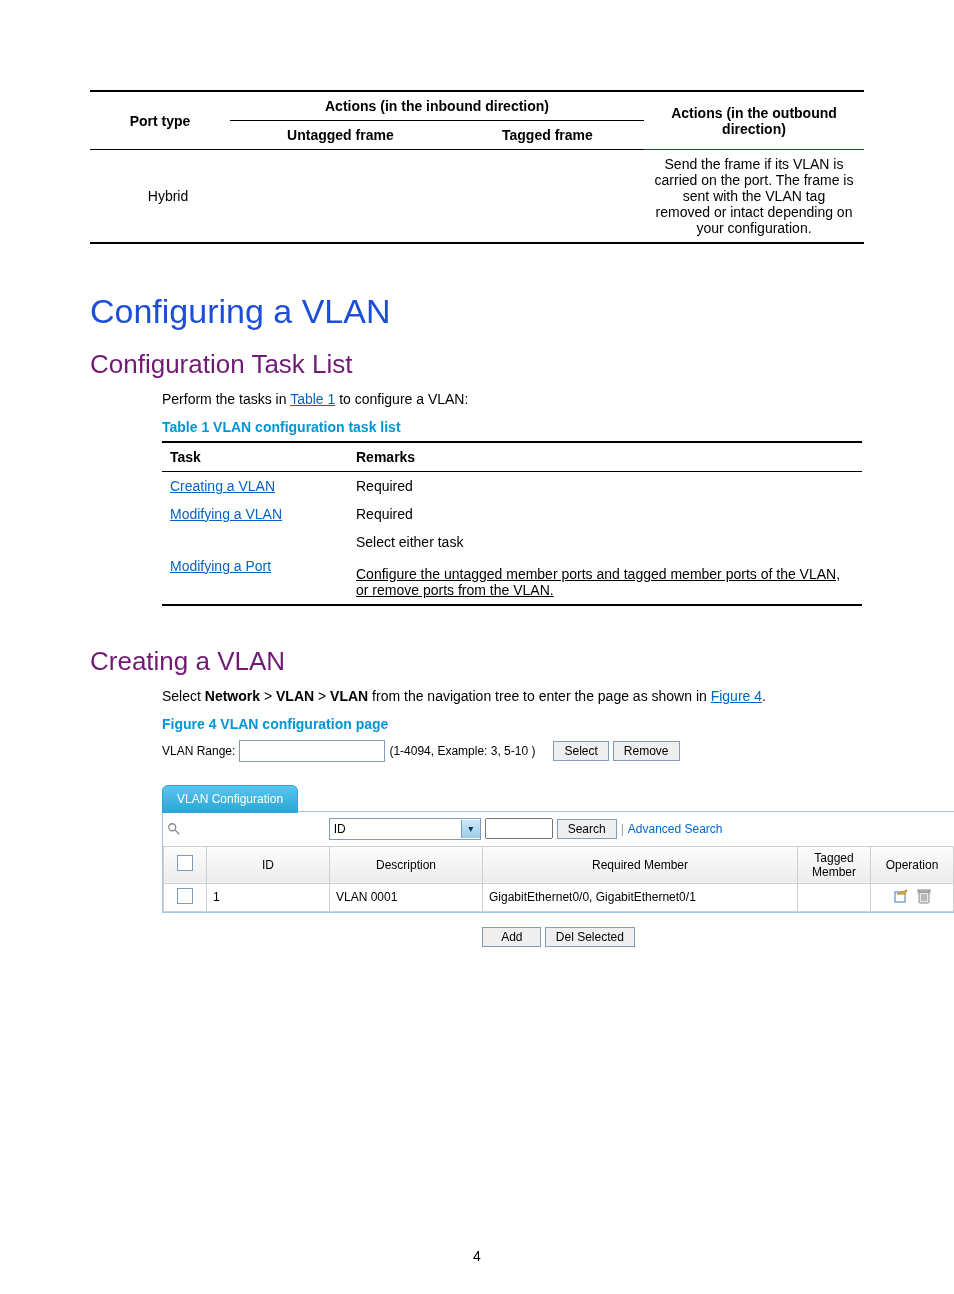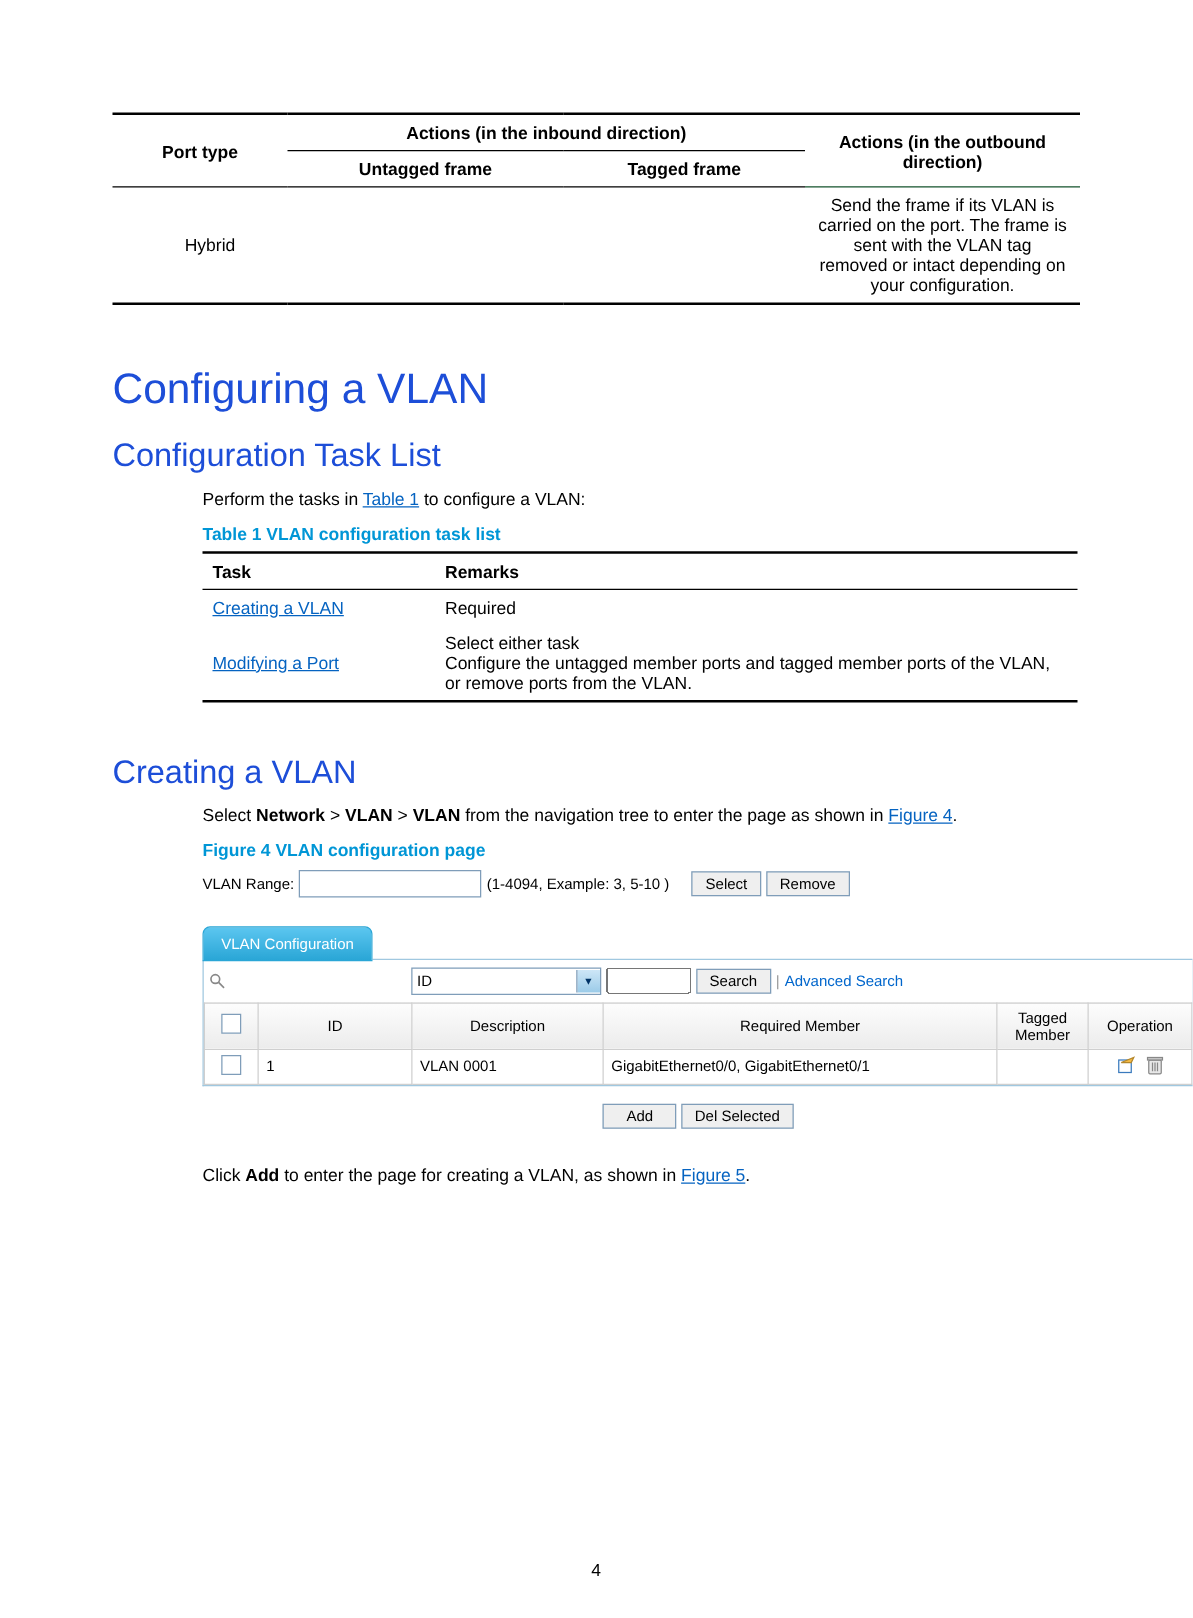--- a/index.html
+++ b/index.html
@@ -30,21 +30,21 @@
   }
   .outer-table th { font-weight: bold; }
   .h1-blue {
     color: #1d4ed8;
     font-weight: normal;
     font-size: 34px;
     margin: 48px 0 18px 0;
     font-family: "Arial Narrow", Arial, sans-serif;
   }
   .h2-blue {
-    color: #1d4ed8;
+    color: #701a75;
     font-weight: normal;
     font-size: 26px;
     margin: 18px 0 10px 0;
     font-family: "Arial Narrow", Arial, sans-serif;
   }
   .body-indent {
     margin-left: 72px;
   }
   .body-indent p { font-size: 14px; margin: 6px 0 8px 0; line-height: 1.35; }
   .link { color: #0563c1; text-decoration: underline; }
@@ -192,25 +192,29 @@
     <table class="task-table">
       <tbody>
           <tr class="hdr-row">
         <th style="width:170px;">Task</th>
         <th>Remarks</th>
       </tr>
       <tr>
         <td><a href="#" class="link">Creating a VLAN</a></td>
         <td>Required</td>
       </tr>
+      <tr>
+        <td><a href="#" class="link">Modifying a VLAN</a></td>
+        <td>Required</td>
+      </tr>
       <tr class="last-row">
         <td style="vertical-align:middle;"><a href="#" class="link">Modifying a Port</a></td>
         <td>
           <div>Select either task</div>
-          <div style="margin-top:0;">Configure the untagged member ports and tagged member ports of the VLAN, or remove ports from the VLAN.</div>
+          <div style="margin-top:16px;text-decoration:underline;">Configure the untagged member ports and tagged member ports of the VLAN, or remove ports from the VLAN.</div>
         </td>
       </tr>
     </tbody>
       </table>
   </div>
 
   <h2 class="h2-blue" style="margin-top:40px;">Creating a VLAN</h2>
 
   <div class="body-indent">
     <p>
@@ -291,19 +295,16 @@
         </tbody>
           </table>
       </div>
 
       <div class="btn-row">
         <button class="btn" style="padding:1px 18px;">Add</button>
         <button class="btn">Del Selected</button>
       </div>
     </div>
 
-    <p style="margin-top:28px;">
-      <span>Click </span><b>Add</b><span> to enter the page for creating a VLAN, as shown in </span><a href="#" class="link">Figure 5</a><span>.</span>
-    </p>
   </div>
 
   <div class="pagenum">4</div>
 </div>
 
 </body></html>

